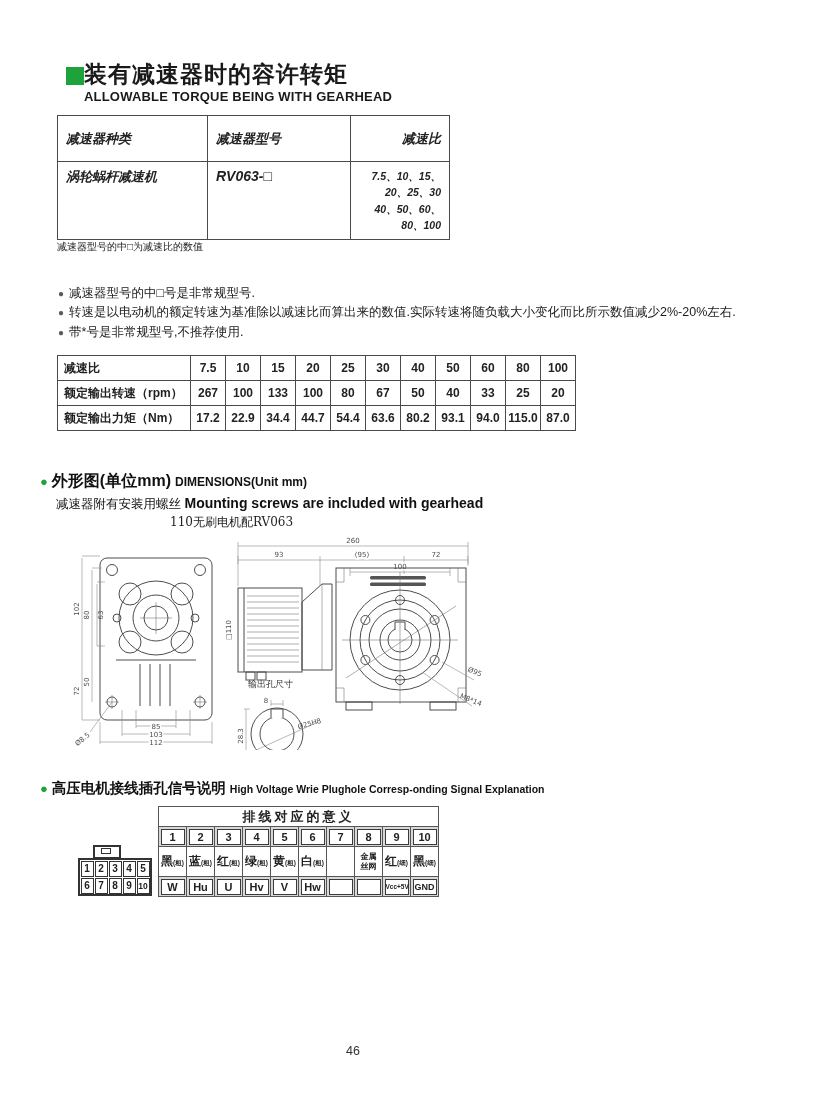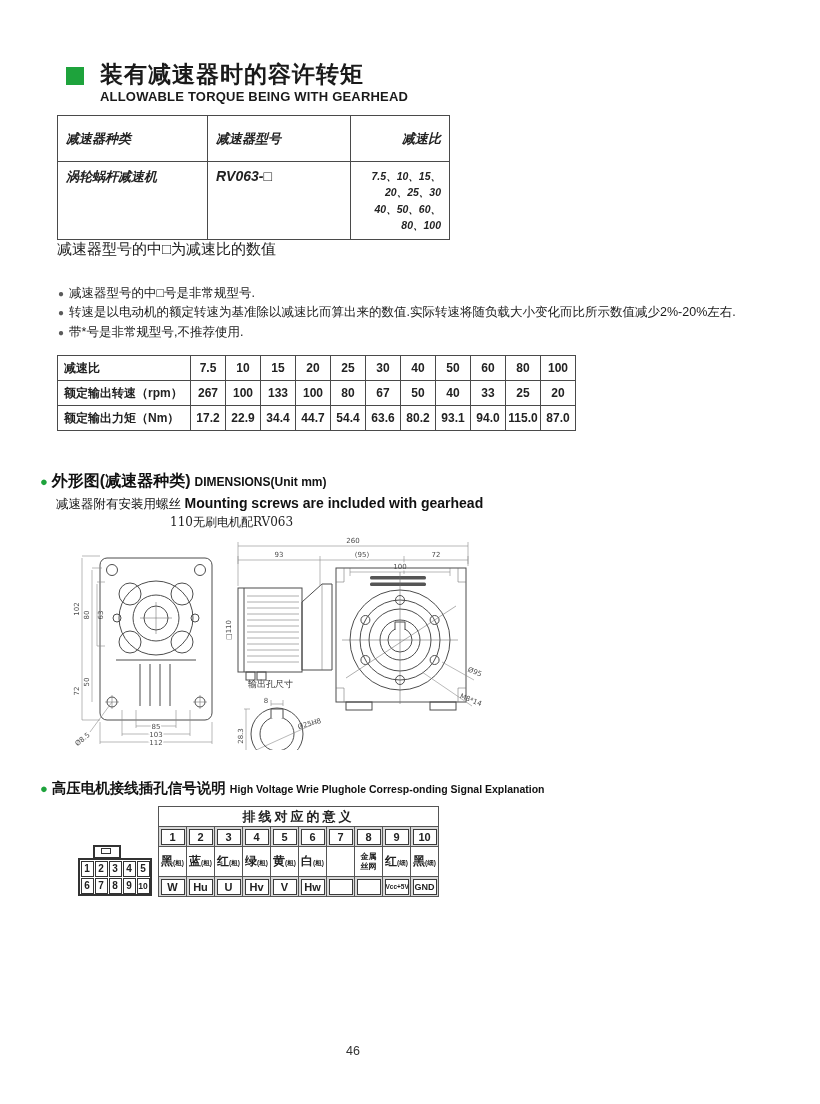--- a/index.html
+++ b/index.html
@@ -1,35 +1,35 @@
 <!DOCTYPE html>
 <html><head>
 <meta charset="utf-8">
 <style>
   html,body{margin:0;padding:0;background:#fff;}
   .page{position:relative;width:820px;height:1104px;background:#fff;overflow:hidden;
         font-family:"Liberation Sans",sans-serif;color:#222;}
 
   
-  .title-block{position:absolute;left:66px;top:62px;display:flex;gap:16px;}
+  .title-block{position:absolute;left:66px;top:62px;display:flex;gap:0;}
   .green-square{width:18px;height:18px;background:var(--green,#1ea33c);margin-top:5px;flex:0 0 auto;}
   .title-cn{font-size:23px;font-weight:700;letter-spacing:1px;color:#1a1a1a;line-height:1.1;}
   .title-en{font-size:13px;font-weight:700;color:#1a1a1a;margin-top:2px;letter-spacing:.2px;}
 
   
   table{border-collapse:collapse;}
   .t1{position:absolute;left:57px;top:115px;width:393px;table-layout:fixed;}
   .t1 th,.t1 td{border:1.2px solid #4a4a4a;vertical-align:top;padding:6px 8px;font-style:italic;}
   .t1 th{font-size:13px;font-weight:700;text-align:left;height:33px;vertical-align:middle;}
   .t1 th.right{text-align:right;}
   .t1 td{height:60px;}
   .t1 .type{font-size:13px;font-weight:700;}
   .t1 .model{font-size:14px;font-weight:700;}
   .t1 .ratios{font-size:10.5px;font-weight:700;text-align:right;line-height:1.55;}
-  .t1-note{position:absolute;left:57px;top:240px;font-size:15px;color:#1a1a1a;}
+  .t1-note{position:absolute;left:57px;top:240px;font-size:10px;color:#1a1a1a;}
 
   
   .notes{position:absolute;left:58px;top:284px;font-size:12.5px;line-height:1.55;color:#1a1a1a;}
   .note-line{display:flex;align-items:flex-start;gap:5px;}
   .note-dot{color:#5a5a5a;font-size:10px;line-height:1.9;}
 
   
   .t2{position:absolute;left:57px;top:355px;table-layout:fixed;}
   .t2 td{border:1.1px solid #4a4a4a;font-size:12px;font-weight:600;text-align:center;
          height:24px;padding:0 2px;}
@@ -170,21 +170,21 @@
       <td class="v">93.1</td>
       <td class="v">94.0</td>
       <td class="v">115.0</td>
       <td class="v">87.0</td>
     </tr>
   </tbody>
     </table>
 
   <div class="sec-head" style="left:40px;top:471px">
     <span class="sec-dot">●</span>
-    <span class="sec-cn">外形图(减速器种类)</span>
+    <span class="sec-cn">外形图(单位mm)</span>
     <span class="sec-en">DIMENSIONS(Unit mm)</span>
   </div>
   <div class="dim-sub">
     <span>减速器附有安装用螺丝</span>
     <b>Mounting screws are included with gearhead</b>
   </div>
 
   <svg class="drawing" width="420" height="240" viewBox="0 0 420 240" xmlns="http://www.w3.org/2000/svg">
     <text class="dtitle" x="100" y="16">110无刷电机配RV063</text>
 

